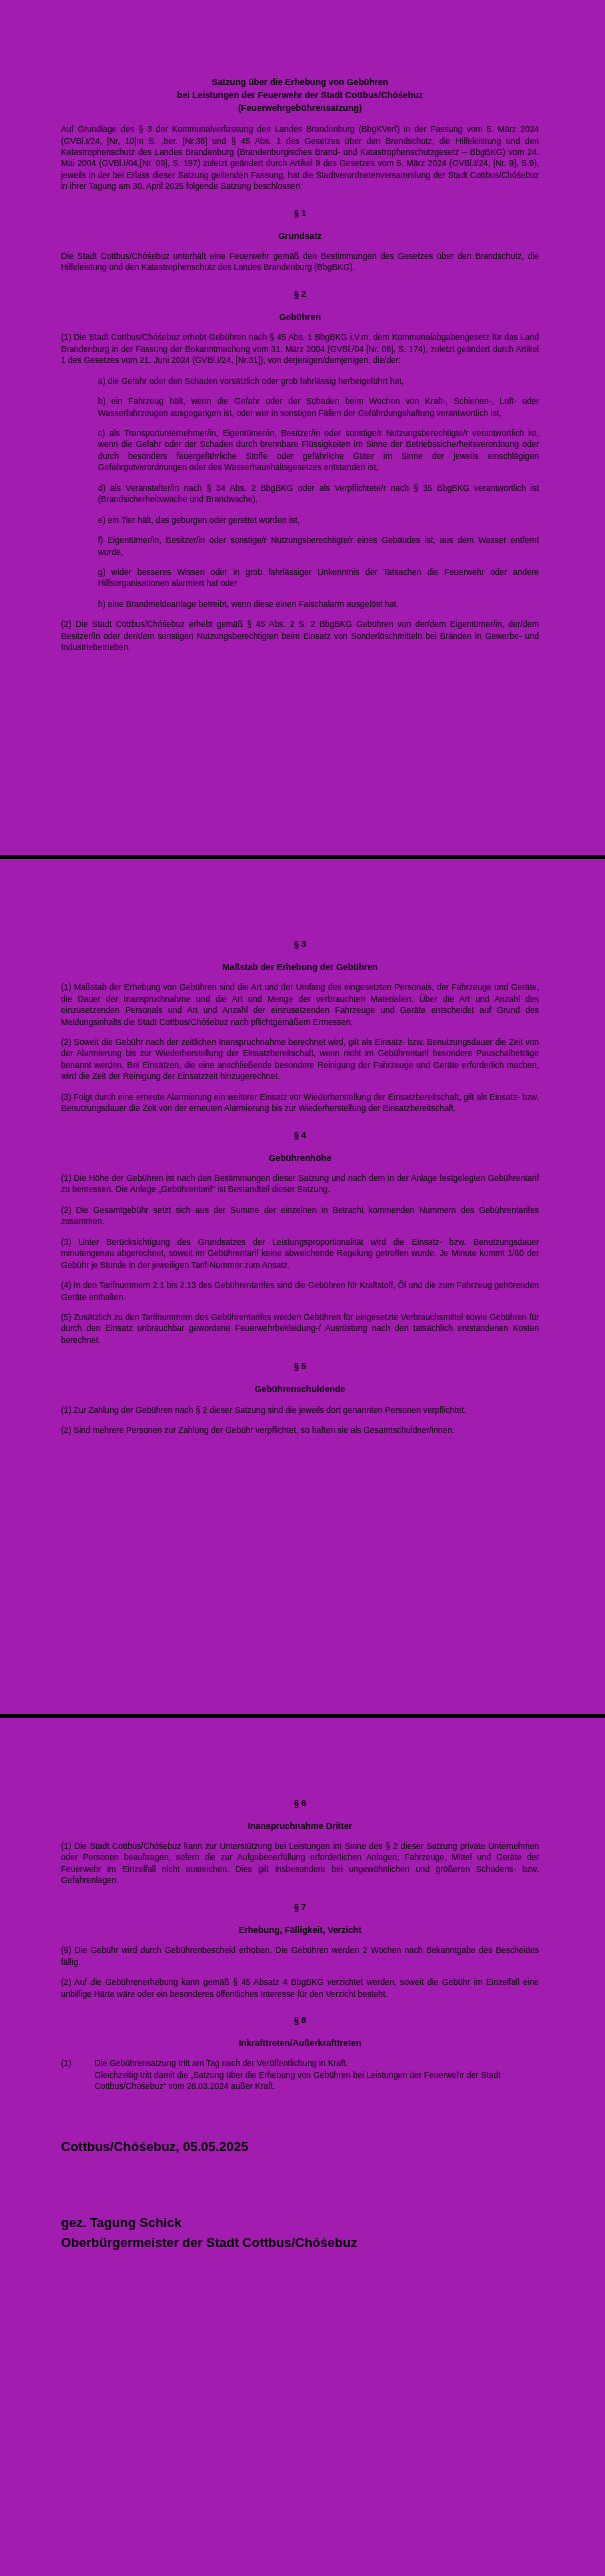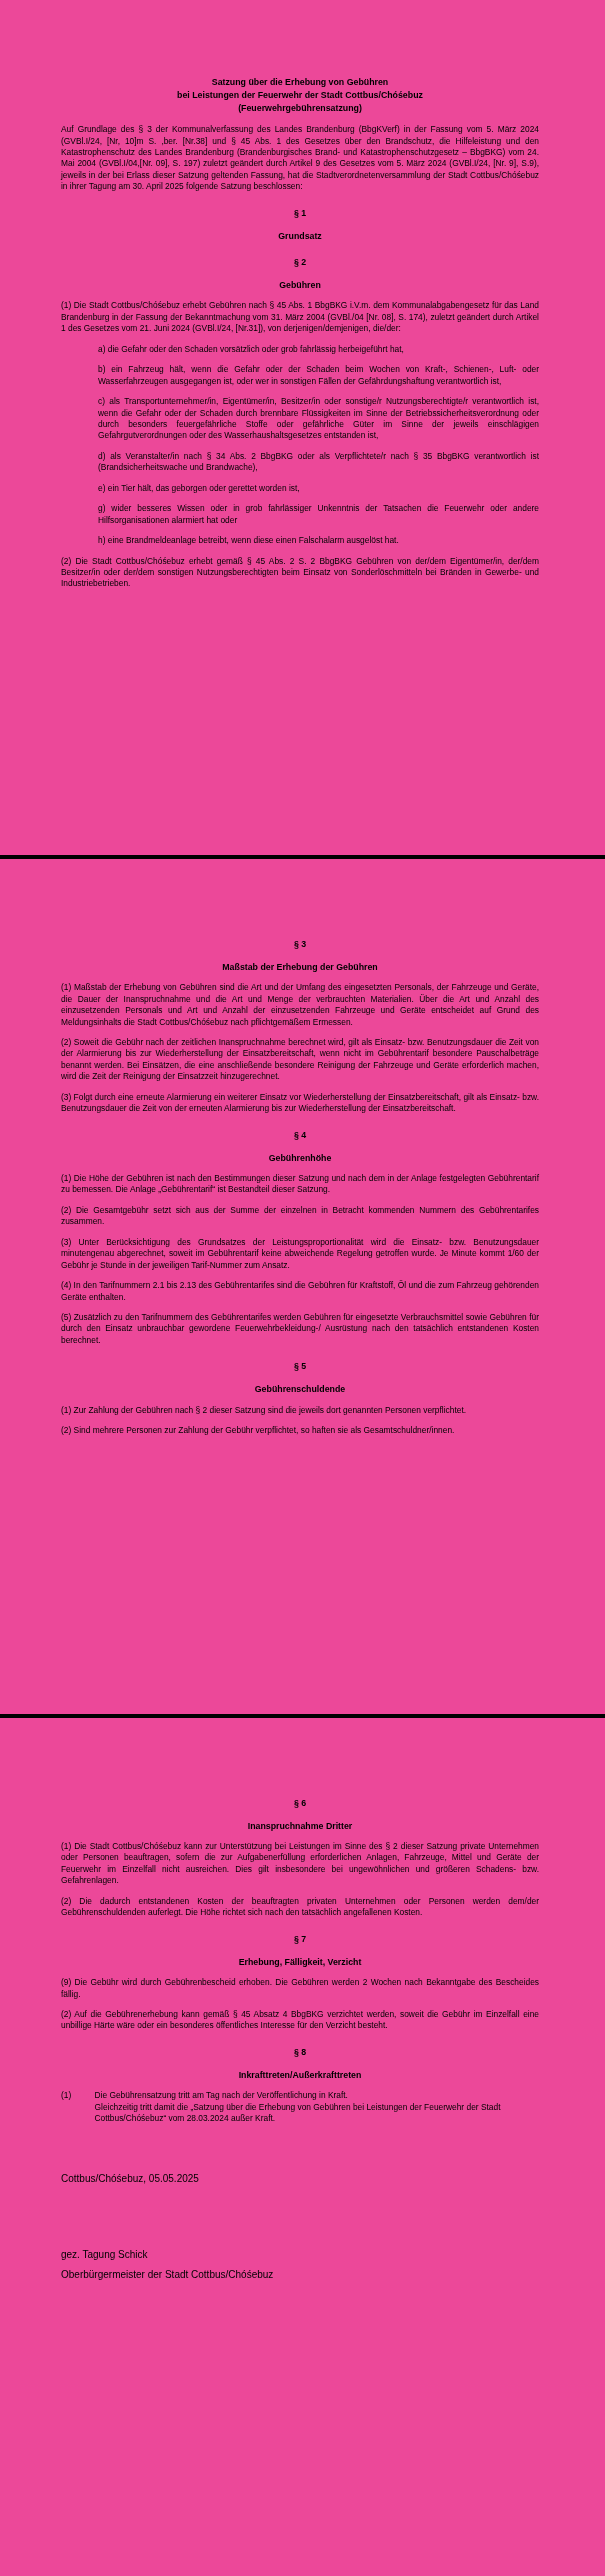--- a/index.html
+++ b/index.html
@@ -11,21 +11,21 @@
   body {
     font-family: "Liberation Sans", "DejaVu Sans", sans-serif;
     color: #000000;
     height: 2576px;
     position: relative;
   }
   .page {
     box-sizing: border-box;
     width: 605px;
     overflow: hidden;
-    background: #ec4899;
+    background: #a21caf;
   }
   .page-1 { height: 855px; padding: 76px 66px 0 61px; }
   .page-2 { height: 855px; padding: 65px 66px 0 61px; }
   .page-3 { height: 858px; padding: 65px 66px 0 61px; }
   .page-separator {
     width: 605px;
     height: 3.8px;
     background: #000000;
   }
   .doc-title {
@@ -66,47 +66,50 @@
     text-align: left;
   }
   .hang-num {
     flex: 0 0 14.5px;
   }
   .hang-body {
     flex: 1 1 auto;
     margin-left: 19px;
   }
   .plain {
-    font-size: 10px;
+    font-size: 13px;
     line-height: 11.4px;
     text-align: left;
     margin: 9.1px 0;
+    font-weight: bold;
   }
 </style>
 </head>
 <body>
 
 <div class="page page-1">
   <div class="content">
       <div class="doc-title">
         <div>Satzung über die Erhebung von Gebühren</div>
         <div>bei Leistungen der Feuerwehr der Stadt Cottbus/Chóśebuz</div>
         <div>(Feuerwehrgebührensatzung)</div>
       </div>
       <div class="para">Auf Grundlage des § 3 der Kommunalverfassung des Landes Brandenburg (BbgKVerf) in der Fassung vom 5. März 2024 (GVBl.I/24, [Nr, 10]m S. ,ber. [Nr.38] und § 45 Abs. 1 des Gesetzes über den Brandschutz, die Hilfeleistung und den Katastrophenschutz des Landes Brandenburg (Brandenburgisches Brand- und Katastrophenschutzgesetz – BbgBKG) vom 24. Mai 2004 (GVBl.I/04,[Nr. 09], S. 197) zuletzt geändert durch Artikel 9 des Gesetzes vom 5. März 2024 (GVBl.I/24, [Nr. 9], S.9), jeweils in der bei Erlass dieser Satzung geltenden Fassung, hat die Stadtverordnetenversammlung der Stadt Cottbus/Chóśebuz in ihrer Tagung am 30. April 2025 folgende Satzung beschlossen:</div>
       <div class="sec-num">§ 1</div>
       <div class="sec-head">Grundsatz</div>
+      <div class="para">Die Stadt Cottbus/Chóśebuz unterhält eine Feuerwehr gemäß den Bestimmungen des Gesetzes über den Brandschutz, die Hilfeleistung und den Katastrophenschutz des Landes Brandenburg (BbgBKG).</div>
       <div class="sec-num">§ 2</div>
       <div class="sec-head">Gebühren</div>
       <div class="para">(1) Die Stadt Cottbus/Chóśebuz erhebt Gebühren nach § 45 Abs. 1 BbgBKG i.V.m. dem Kommunalabgabengesetz für das Land Brandenburg in der Fassung der Bekanntmachung vom 31. März 2004 (GVBl./04 [Nr. 08], S. 174), zuletzt geändert durch Artikel 1 des Gesetzes vom 21. Juni 2024 (GVBl.I/24, [Nr.31]), von derjenigen/demjenigen, die/der:</div>
       <div class="list-item">a) die Gefahr oder den Schaden vorsätzlich oder grob fahrlässig herbeigeführt hat,</div>
       <div class="list-item">b) ein Fahrzeug hält, wenn die Gefahr oder der Schaden beim Wochen von Kraft-, Schienen-, Luft- oder Wasserfahrzeugen ausgegangen ist, oder wer in sonstigen Fällen der Gefährdungshaftung verantwortlich ist,</div>
       <div class="list-item">c) als Transportunternehmer/in, Eigentümer/in, Besitzer/in oder sonstige/r Nutzungsberechtigte/r verantwortlich ist, wenn die Gefahr oder der Schaden durch brennbare Flüssigkeiten im Sinne der Betriebssicherheitsverordnung oder durch besonders feuergefährliche Stoffe oder gefährliche Güter im Sinne der jeweils einschlägigen Gefahrgutverordnungen oder des Wasserhaushaltsgesetzes entstanden ist,</div>
       <div class="list-item">d) als Veranstalter/in nach § 34 Abs. 2 BbgBKG oder als Verpflichtete/r nach § 35 BbgBKG verantwortlich ist (Brandsicherheitswache und Brandwache),</div>
       <div class="list-item">e) ein Tier hält, das geborgen oder gerettet worden ist,</div>
+      <div class="list-item">f) Eigentümer/in, Besitzer/in oder sonstige/r Nutzungsberechtigte/r eines Gebäudes ist, aus dem Wasser entfernt wurde,</div>
       <div class="list-item">g) wider besseres Wissen oder in grob fahrlässiger Unkenntnis der Tatsachen die Feuerwehr oder andere Hilfsorganisationen alarmiert hat oder</div>
       <div class="list-item">h) eine Brandmeldeanlage betreibt, wenn diese einen Falschalarm ausgelöst hat.</div>
       <div class="para">(2) Die Stadt Cottbus/Chóśebuz erhebt gemäß § 45 Abs. 2 S. 2 BbgBKG Gebühren von der/dem Eigentümer/in, der/dem Besitzer/in oder der/dem sonstigen Nutzungsberechtigten beim Einsatz von Sonderlöschmitteln bei Bränden in Gewerbe- und Industriebetrieben.</div>
     </div>
 </div>
 <div class="page-separator"></div>
 <div class="page page-2">
   <div class="content">
       <div class="sec-num">§ 3</div>
       <div class="sec-head">Maßstab der Erhebung der Gebühren</div>
@@ -125,21 +128,20 @@
       <div class="para">(1) Zur Zahlung der Gebühren nach § 2 dieser Satzung sind die jeweils dort genannten Personen verpflichtet.</div>
       <div class="para">(2) Sind mehrere Personen zur Zahlung der Gebühr verpflichtet, so haften sie als Gesamtschuldner/innen.</div>
     </div>
 </div>
 <div class="page-separator"></div>
 <div class="page page-3">
   <div class="content">
       <div class="sec-num">§ 6</div>
       <div class="sec-head">Inanspruchnahme Dritter</div>
       <div class="para">(1) Die Stadt Cottbus/Chóśebuz kann zur Unterstützung bei Leistungen im Sinne des § 2 dieser Satzung private Unternehmen oder Personen beauftragen, sofern die zur Aufgabenerfüllung erforderlichen Anlagen, Fahrzeuge, Mittel und Geräte der Feuerwehr im Einzelfall nicht ausreichen. Dies gilt insbesondere bei ungewöhnlichen und größeren Schadens- bzw. Gefahrenlagen.</div>
-      <div class="para">(2) Die dadurch entstandenen Kosten der beauftragten privaten Unternehmen oder Personen werden dem/der Gebührenschuldenden auferlegt. Die Höhe richtet sich nach den tatsächlich angefallenen Kosten.</div>
       <div class="sec-num">§ 7</div>
       <div class="sec-head">Erhebung, Fälligkeit, Verzicht</div>
       <div class="para">(9) Die Gebühr wird durch Gebührenbescheid erhoben. Die Gebühren werden 2 Wochen nach Bekanntgabe des Bescheides fällig.</div>
       <div class="para">(2) Auf die Gebührenerhebung kann gemäß § 45 Absatz 4 BbgBKG verzichtet werden, soweit die Gebühr im Einzelfall eine unbillige Härte wäre oder ein besonderes öffentliches Interesse für den Verzicht besteht.</div>
       <div class="sec-num">§ 8</div>
       <div class="sec-head">Inkrafttreten/Außerkrafttreten</div>
       <div class="para hang">
         <span class="hang-num">(1)</span>
         <span class="hang-body">Die Gebührensatzung tritt am Tag nach der Veröffentlichung in Kraft.<br>Gleichzeitig tritt damit die „Satzung über die Erhebung von Gebühren bei Leistungen der Feuerwehr der Stadt Cottbus/Chóśebuz“ vom 28.03.2024 außer Kraft.</span>
       </div>

